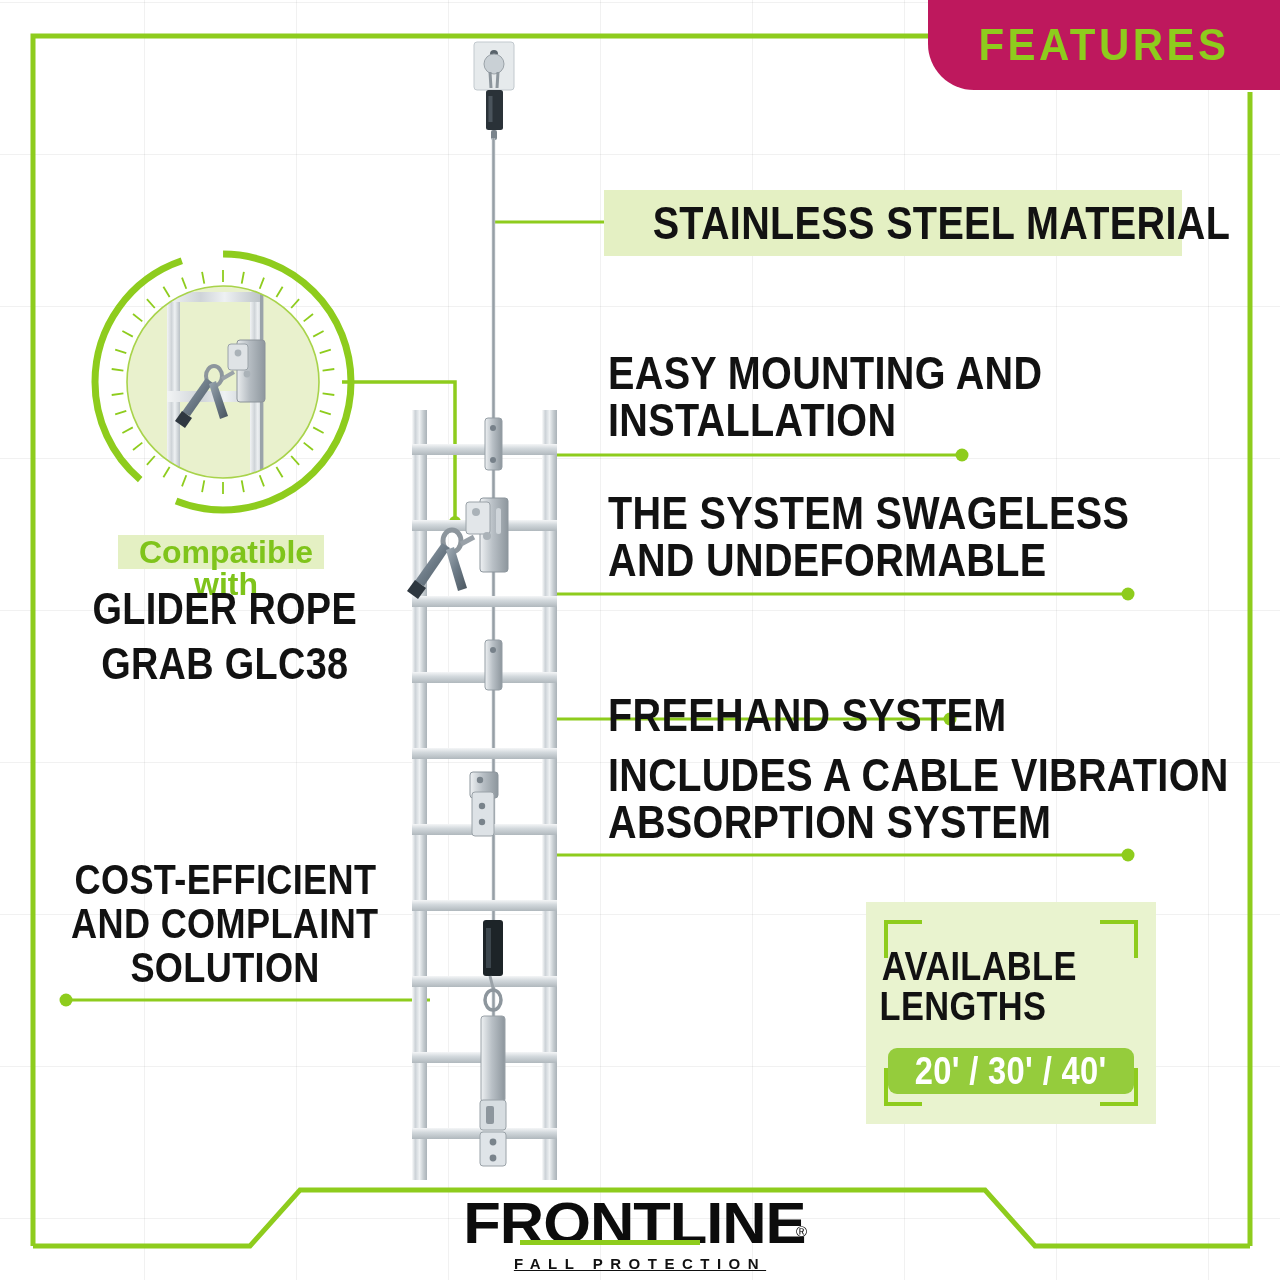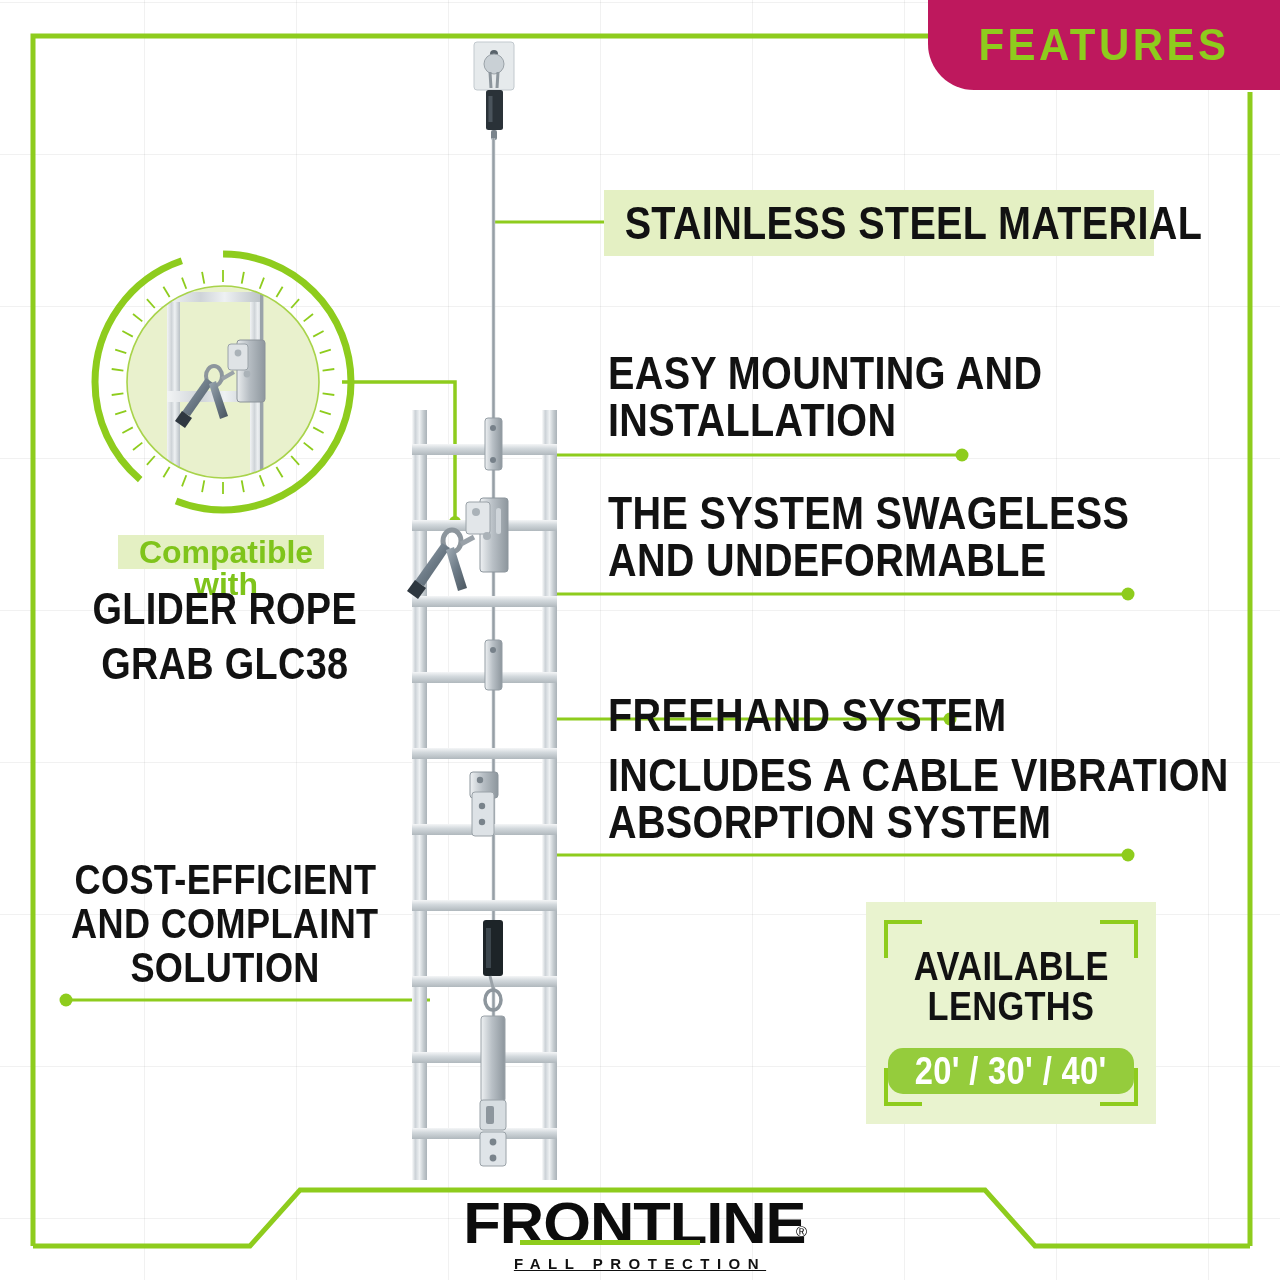--- a/index.html
+++ b/index.html
@@ -50,21 +50,21 @@
     font-weight:700;
     transform:scaleX(.86);
     transform-origin:left center;
     letter-spacing:.4px;
   }
   .feat{position:absolute;color:#121212;line-height:1.02;}
   .feat .ln{display:block;white-space:nowrap;}
 
   .hl{
     position:absolute;background:#e4f0c3;
-    display:flex;align-items:center;
+    display:flex;align-items:center;padding-left:28px;
   }
 
   
   .compat-hl{position:absolute;left:118px;top:535px;width:206px;height:34px;background:#e4f0c3;}
   .compat-label{
     position:absolute;left:126px;top:536px;width:200px;
     color:#7fc41b;font-size:32px;font-weight:700;
     font-family:"Liberation Sans",sans-serif;
     text-align:center;line-height:32px;
   }
@@ -80,26 +80,26 @@
   }
 
   
   .lenbox{position:absolute;left:866px;top:902px;width:290px;height:222px;background:#e9f3cf;}
   .brk{position:absolute;width:34px;height:34px;border:4px solid #8ecc1d;}
   .brk.tl{left:18px;top:18px;border-right:none;border-bottom:none;}
   .brk.tr{right:18px;top:18px;border-left:none;border-bottom:none;}
   .brk.bl{left:18px;bottom:18px;border-right:none;border-top:none;}
   .brk.br{right:18px;bottom:18px;border-left:none;border-top:none;}
   .lentitle{
-    position:absolute;left:0;top:44px;width:290px;text-align:center;
+    position:absolute;left:0;top:44px;width:290px;text-align:left;
     color:#121212;line-height:1.0;
   }
   .lenpill{
     position:absolute;left:22px;top:146px;width:246px;height:46px;
-    background:#95cc3c;border-radius:15px;
+    background:#95cc3c;border-radius:9px;
     display:flex;align-items:center;justify-content:center;
   }
   .lenpill span{color:#fff;line-height:1;}
 
   
   .logo{position:absolute;left:0;top:1194px;width:1280px;text-align:center;}
   .logo-wrap{display:inline-block;position:relative;}
   .logo-main{
     font-family:"Liberation Sans Narrow","Liberation Sans",sans-serif;
     font-weight:700;font-size:58px;color:#0c0c0c;letter-spacing:-1px;

